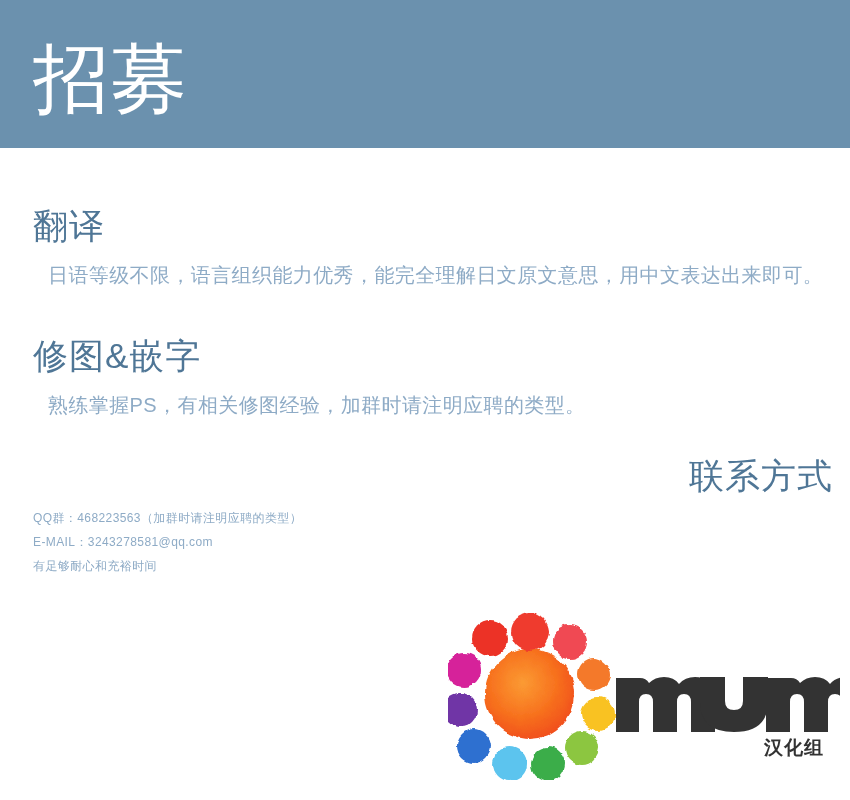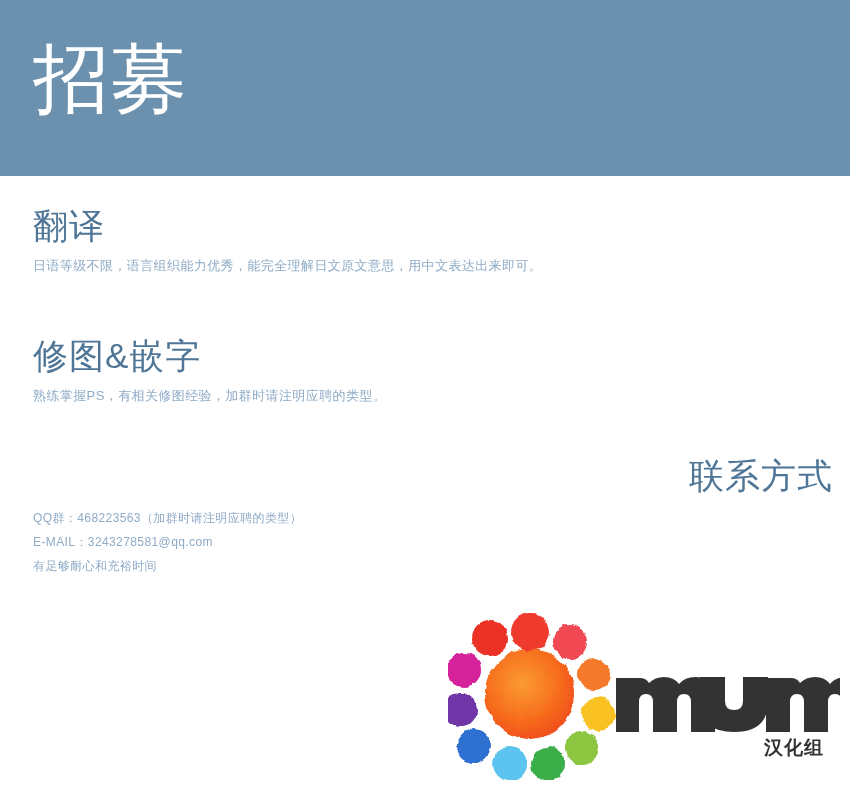--- a/index.html
+++ b/index.html
@@ -16,21 +16,21 @@
     font-family: "Liberation Sans", "DejaVu Sans", sans-serif;
     -webkit-font-smoothing: antialiased;
   }
 
   
   #header-band {
     position: absolute;
     left: 0;
     top: 0;
     width: 850px;
-    height: 176px;
+    height: 148px;
     background: #6b91ae;
   }
   #header-title {
     position: absolute;
     left: 33px;
     top: 34px;
     font-size: 76px;
     line-height: 90px;
     color: #ffffff;
     font-weight: 400;
@@ -57,25 +57,25 @@
   .section-heading {
     font-size: 35px;
     line-height: 44px;
     color: #4f7696;
     font-weight: 400;
     letter-spacing: 1px;
     margin: 0 0 6px 0;
     white-space: nowrap;
   }
   .section-body {
-    font-size: 13px;
+    font-size: 20px;
     line-height: 24px;
     color: #8eabc6;
     letter-spacing: 0.4px;
-    margin: 0;
+    margin: 15px;
     white-space: nowrap;
   }
   .contact-line {
     font-size: 12px;
     line-height: 24px;
     color: #8eabc6;
     letter-spacing: 0.4px;
     margin: 0;
     white-space: nowrap;
   }

